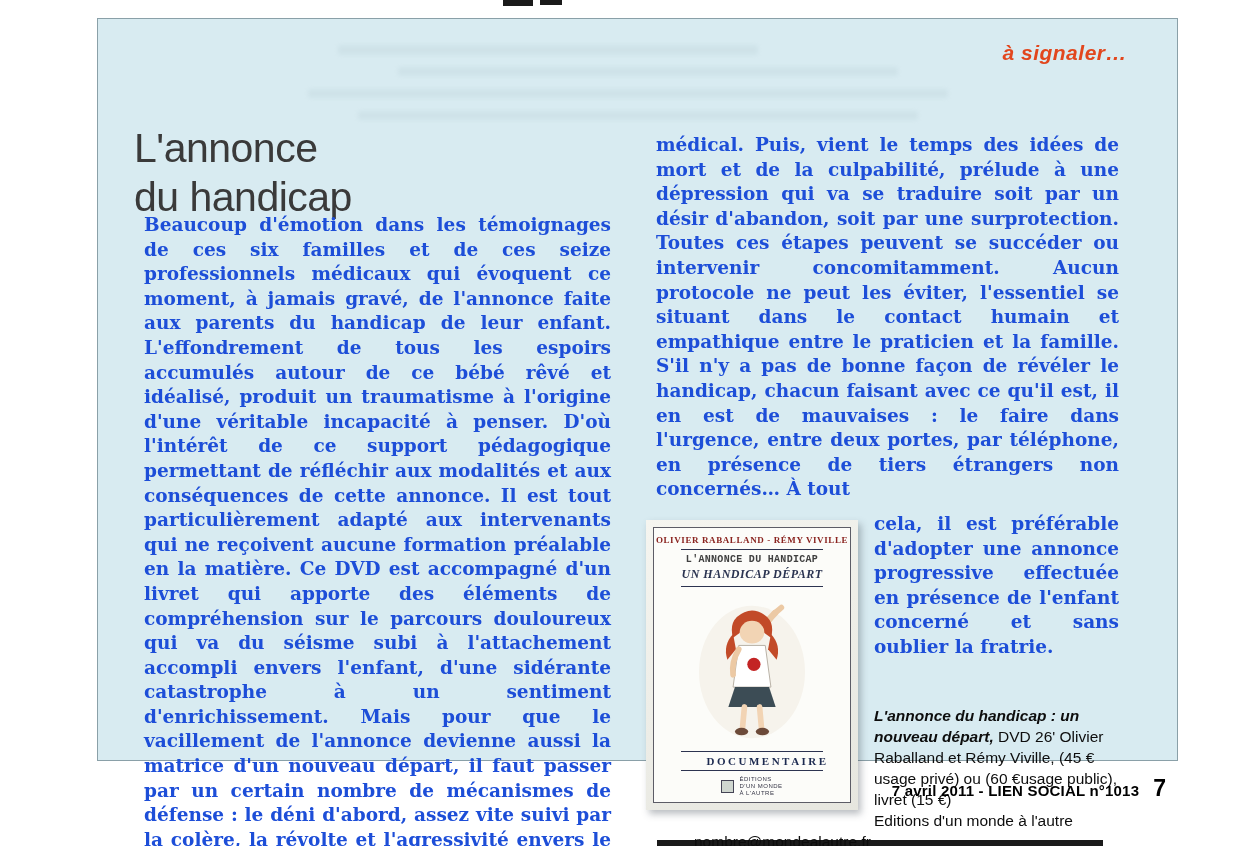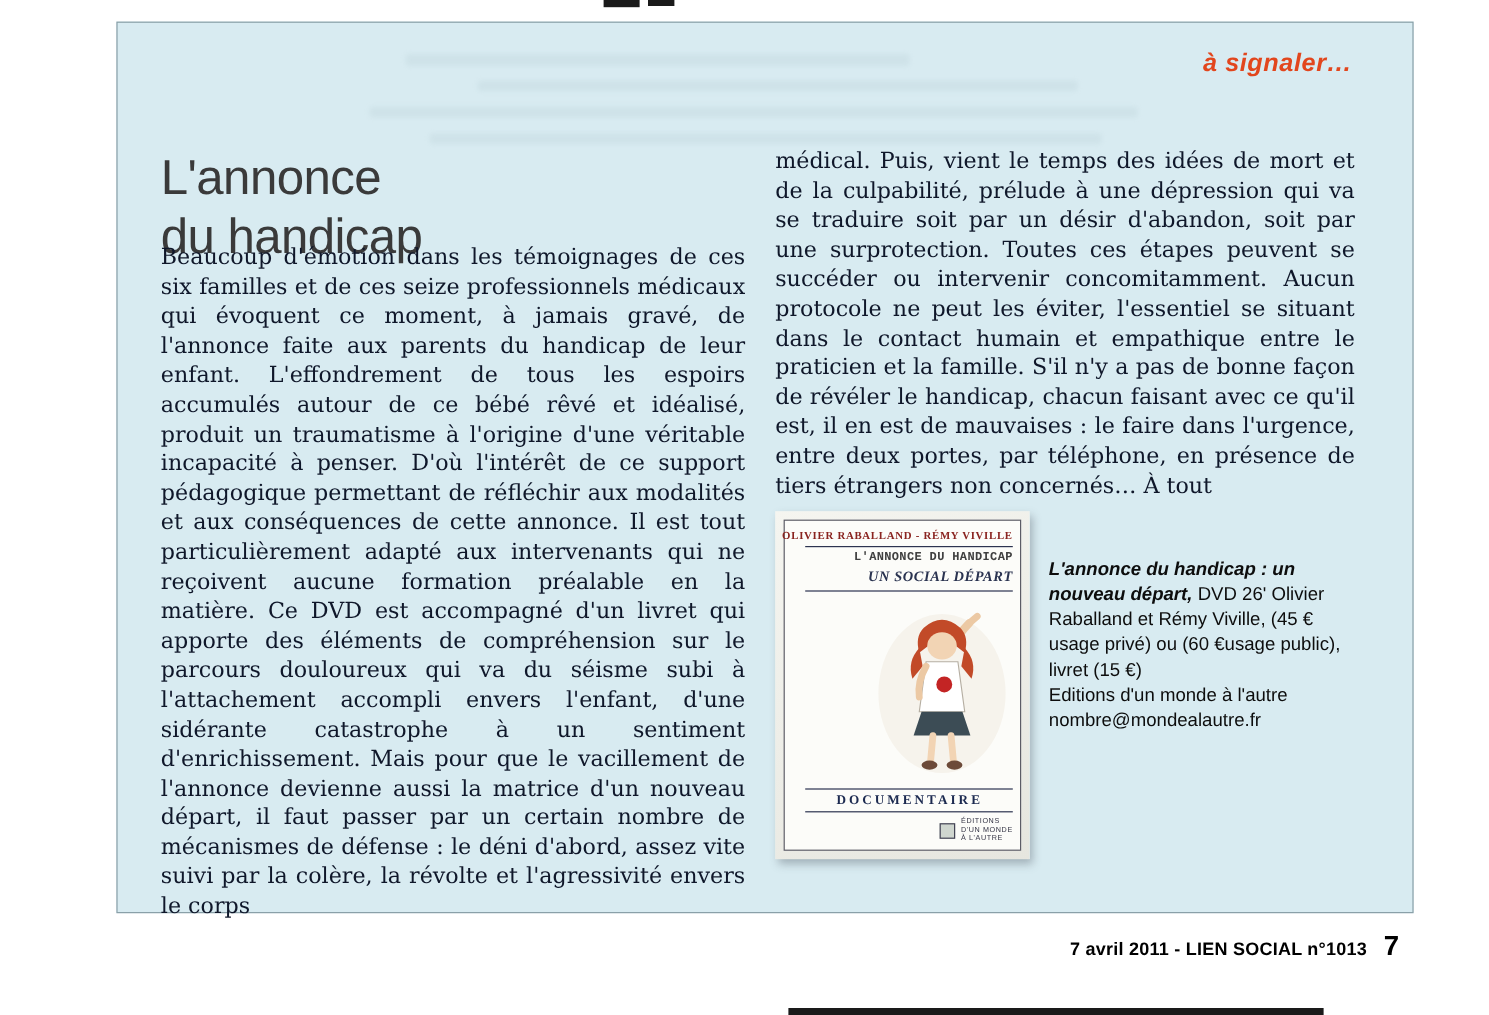--- a/index.html
+++ b/index.html
@@ -54,44 +54,45 @@
     color: #3a3a3a;
     letter-spacing: -0.5px;
     margin-top: 43px;
   }
 
   .col { position: absolute; }
   .col-left  { left: 36px;  top: 184px; width: 487px; }
   .col-right { left: 548px; top: 104px; width: 483px; }
 
   .body-text {
-    margin: 0;
+    margin: 10px;
     font-size: 18.5px;
     line-height: 24.6px;
     text-align: justify;
-    color: #0f172a;
+    color: #1d4ed8;
+    font-weight: bold;
   }
 
   
   .dvd-photo {
     float: left;
     width: 212px; height: 290px;
     margin: 8px 16px 6px 0;
     padding: 7px;
     background: linear-gradient(150deg, #f5f5f0, #e6e6df);
     box-shadow: 3px 4px 7px rgba(60,70,80,.35);
   }
   .dvd-cover {
     width: 100%; height: 100%;
     background: #fcfcf9;
     border: 1px solid #5c5c66;
     display: flex;
     flex-direction: column;
-    align-items: flex-end;
-    padding: 7px 6px 5px;
+    align-items: center;
+    padding: 7px 22px 5px;
   }
   .dvd-authors {
     font-family: "Liberation Serif", serif;
     font-size: 9px;
     font-weight: bold;
     letter-spacing: 0.6px;
     color: #8a2420;
     text-transform: uppercase;
     white-space: nowrap;
   }
@@ -184,21 +185,21 @@
   </div>
 
   <div class="col col-right">
     <p class="body-text">médical. Puis, vient le temps des idées de mort et de la culpabilité, prélude à une dépression qui va se traduire soit par un désir d'abandon, soit par une surprotection. Toutes ces étapes peuvent se succéder ou intervenir concomitamment. Aucun protocole ne peut les éviter, l'essentiel se situant dans le contact humain et empathique entre le praticien et la famille. S'il n'y a pas de bonne façon de révéler le handicap, chacun faisant avec ce qu'il est, il en est de mauvaises : le faire dans l'urgence, entre deux portes, par téléphone, en présence de tiers étrangers non concernés… À tout</p>
 
     <div class="dvd-photo">
       <div class="dvd-cover">
         <div class="dvd-authors">Olivier Raballand - Rémy Viville</div>
         <div class="dvd-rule"></div>
         <div class="dvd-title">L'ANNONCE DU HANDICAP</div>
-        <div class="dvd-subtitle">UN SOCIAL DÉPART</div>
+        <div class="dvd-subtitle">UN HANDICAP DÉPART</div>
         <div class="dvd-rule"></div>
         <div class="dvd-art">
           <svg width="118" height="142" viewBox="0 0 120 150" aria-hidden="true">
             <ellipse cx="60" cy="76" rx="56" ry="70" fill="#f6f3ec"></ellipse>
             <path d="M66 38 Q76 22 84 14" stroke="#ecc9a4" stroke-width="7" fill="none" stroke-linecap="round"></path>
             <path d="M84 14 l7 -6" stroke="#ecc9a4" stroke-width="6" stroke-linecap="round"></path>
             <path d="M44 18 Q60 4 76 18 Q84 26 80 40 L72 34 Q60 42 48 34 L40 40 Q36 26 44 18 Z" fill="#c24a28"></path>
             <path d="M40 36 Q29 48 34 63 L43 52 Z" fill="#c24a28"></path>
             <path d="M80 36 Q91 48 86 63 L77 52 Z" fill="#c24a28"></path>
             <ellipse cx="60" cy="34" rx="13" ry="12" fill="#f2d4b4"></ellipse>
@@ -217,20 +218,21 @@
           <div class="pub-logo"></div>
           <div class="pub-lines">
             <div>ÉDITIONS</div>
             <div>D'UN MONDE</div>
             <div>À L'AUTRE</div>
           </div>
         </div>
       </div>
     </div>
 
+    <p class="body-text">cela, il est préférable d'adopter une annonce progressive effectuée en présence de l'enfant concerné et sans oublier la fratrie.</p>
 
     <div class="caption">
       <p><span class="cap-title">L'annonce du handicap : un nouveau départ,</span><span> DVD 26' Olivier Raballand et Rémy Viville, (45 € usage privé) ou (60 €usage public), livret (15 €)</span></p>
       <p>Editions d'un monde à l'autre</p>
       <p>nombre@mondealautre.fr</p>
     </div>
   </div>
 
 </div>
 

